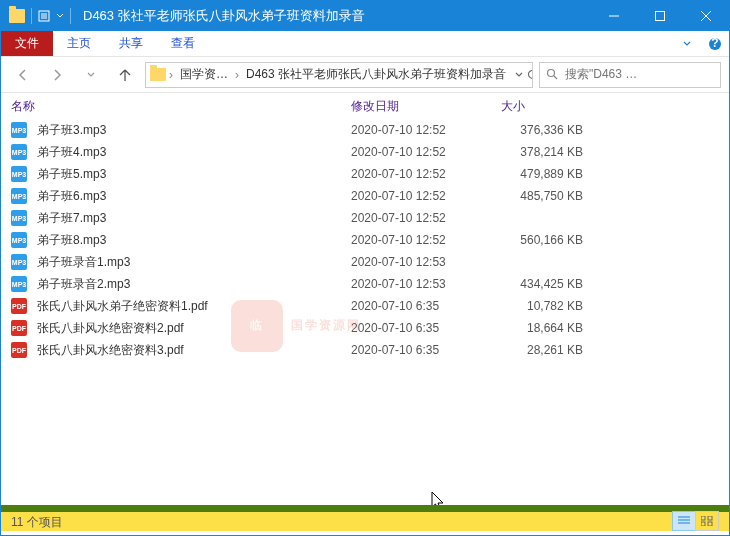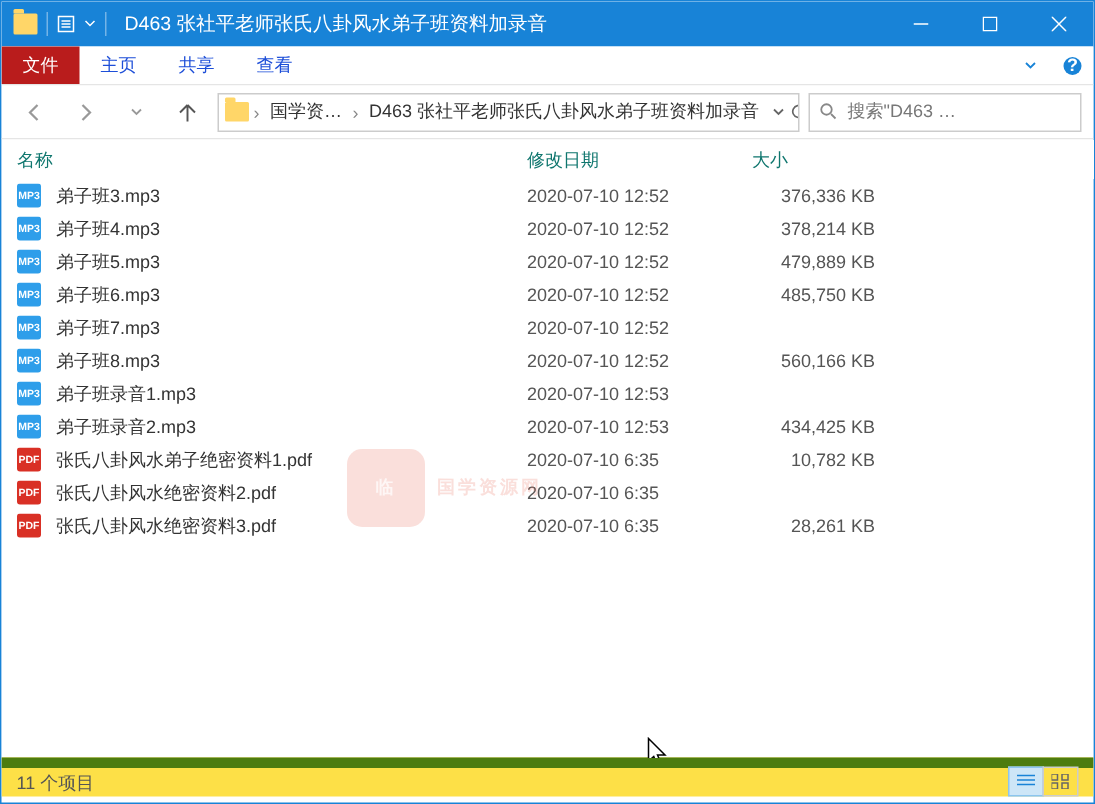--- a/index.html
+++ b/index.html
@@ -23,21 +23,21 @@
 .addrbar{flex:1;height:26px;border:1px solid #ccc;display:flex;align-items:center;padding:0 4px;gap:2px;overflow:hidden}
 .addrbar .folder-ico{width:16px;height:13px;background:#ffd668;border-radius:1px;position:relative;flex:none}
 .addrbar .folder-ico::before{content:"";position:absolute;top:-3px;left:0;width:7px;height:3px;background:#ffd668;border-radius:1px 1px 0 0}
 .crumb{padding:2px 4px;white-space:nowrap;color:#333}
 .crumb-sep{color:#888;padding:0 1px}
 .addrbar .flexpad{flex:1}
 .addr-btn{width:22px;height:24px;display:flex;align-items:center;justify-content:center;color:#666}
 .searchbox{width:182px;height:26px;border:1px solid #ccc;display:flex;align-items:center;padding:0 6px;color:#777;gap:6px}
 .content{display:flex;height:412px;background:#fff}
 .filelist{flex:1;overflow:auto;position:relative}
-.cols{display:flex;height:26px;align-items:center;color:#0f766e;position:sticky;top:0;background:#fff}
+.cols{display:flex;height:26px;align-items:center;color:#4c1d95;position:sticky;top:0;background:#fff}
 .col{padding:4px 10px;border-right:1px solid transparent}
 .col.name{width:340px}
 .col.date{width:150px}
 .col.size{width:120px;text-align:left}
 .row{display:flex;height:22px;align-items:center}
 .cell{padding:0 10px;white-space:nowrap;overflow:hidden;color:#333}
 .cell.name{width:340px;display:flex;align-items:center;gap:10px}
 .cell.date{width:150px;color:#555}
 .cell.size{width:120px;text-align:right;color:#555;padding-right:28px}
 .ico{width:16px;height:16px;flex:none;border-radius:2px;display:flex;align-items:center;justify-content:center;font-size:7px;font-weight:bold;color:#fff}
@@ -235,20 +235,21 @@
           </div>
           <div class="cell date">2020-07-10 6:35</div>
           <div class="cell size">10,782 KB</div>
         </div>
         <div class="row">
           <div class="cell name">
             <div class="ico pdf">PDF</div>
             <span>张氏八卦风水绝密资料2.pdf</span>
           </div>
           <div class="cell date">2020-07-10 6:35</div>
+          <div class="cell size">18,664 KB</div>
         </div>
         <div class="row">
           <div class="cell name">
             <div class="ico pdf">PDF</div>
             <span>张氏八卦风水绝密资料3.pdf</span>
           </div>
           <div class="cell date">2020-07-10 6:35</div>
           <div class="cell size">28,261 KB</div>
         </div>
       </div>

